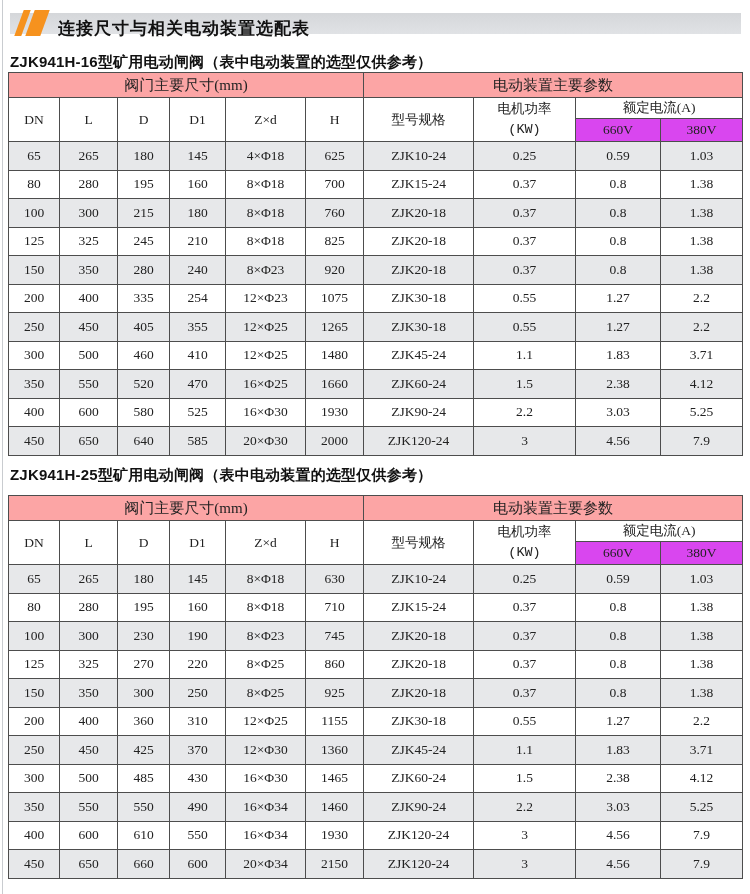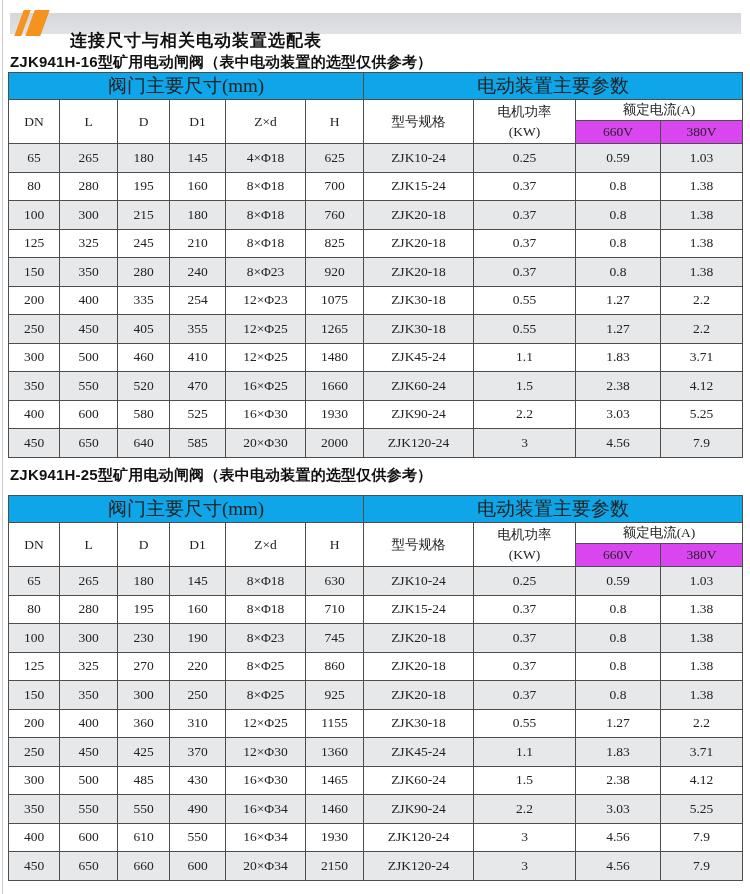--- a/index.html
+++ b/index.html
@@ -26,21 +26,21 @@
   }
   .slash-mark i {
     position:absolute; top:0; height:26px;
     background:#f6921e;
     transform:skewX(-20deg);
   }
   .slash-mark .s1 { left:6px;  width:7px;  }
   .slash-mark .s2 { left:17px; width:15px; }
   .section-title {
     position:absolute; left:44px; top:50%; transform:translateY(-50%);
-    margin:16px;
+    margin:4px;
     font-family:"Liberation Sans","DejaVu Sans",sans-serif;
     font-weight:bold; font-size:17px; letter-spacing:1px; color:#111;
     white-space:nowrap;
   }
   
   .subtitle {
     position:absolute; left:10px; margin:0;
     font-family:"Liberation Sans","DejaVu Sans",sans-serif;
     font-weight:bold; font-size:15px; color:#111;
     white-space:nowrap; letter-spacing:0.2px;
@@ -55,25 +55,25 @@
   #table-1 { top:72px; }
   #table-2 { top:495px; }
   .spec-table th, .spec-table td {
     border:1px solid #4d4d4d;
     text-align:center; vertical-align:middle;
     padding:0; font-weight:normal;
     font-size:13.5px; color:#222;
     overflow:hidden; white-space:nowrap;
   }
   .spec-table tr.h1 th {
-    background:#0ea5e9; height:24px; font-size:19px;
+    background:#fca5a5; height:24px; font-size:15px;
   }
   .spec-table tr.h2 th { height:20px; background:#ffffff; }
   .spec-table tr.h3 th { height:22px; background:#d946ef; }
-  .spec-table th.two-line { white-space:pre-line; line-height:1.45; }
+  .spec-table th.two-line { white-space:pre-line; line-height:1.45;font-family:Liberation Mono, monospace; }
   .spec-table tbody td { height:27.5px; background:#ffffff; }
   .spec-table tbody tr:nth-child(odd) td { background:#e7e8ea; }
 </style>
 </head>
 <body>
 
 <div class="page-edge"></div>
 
 <div class="title-bar">
   <span class="slash-mark">

